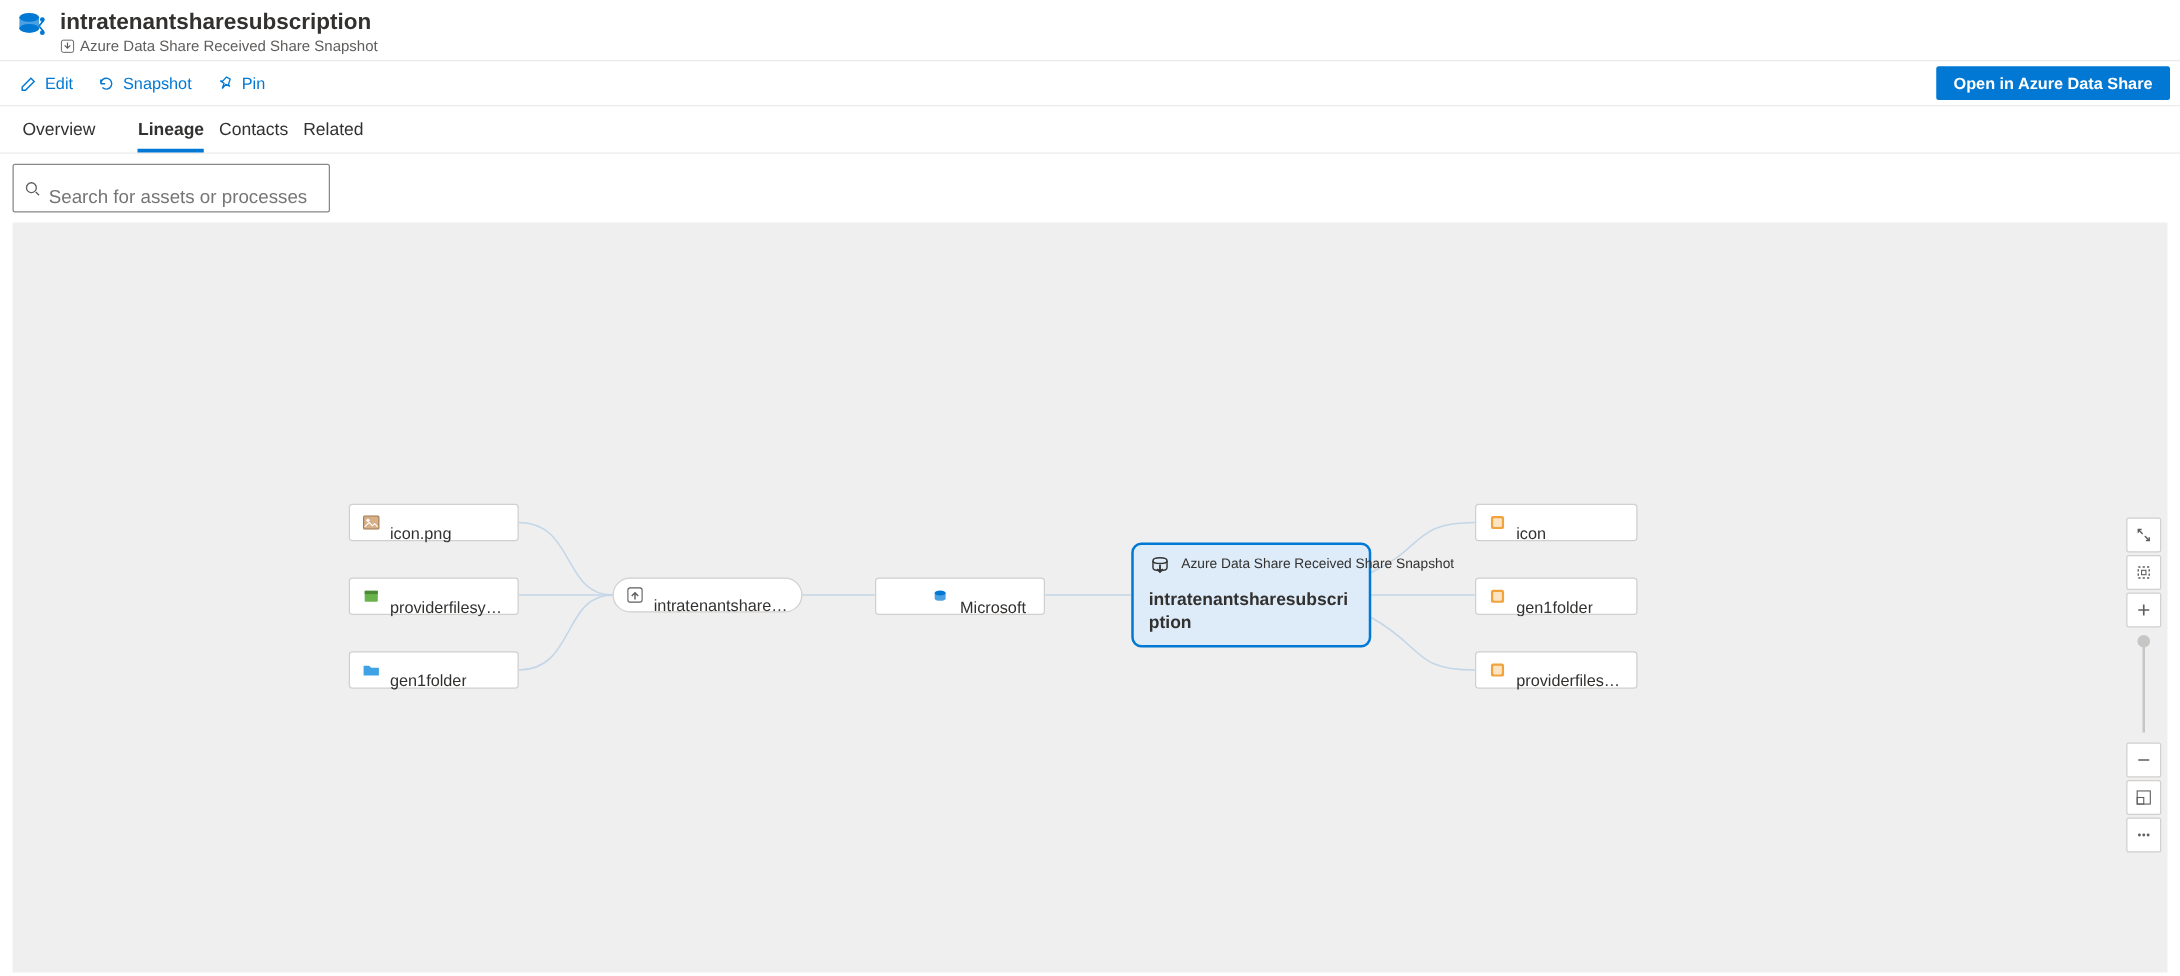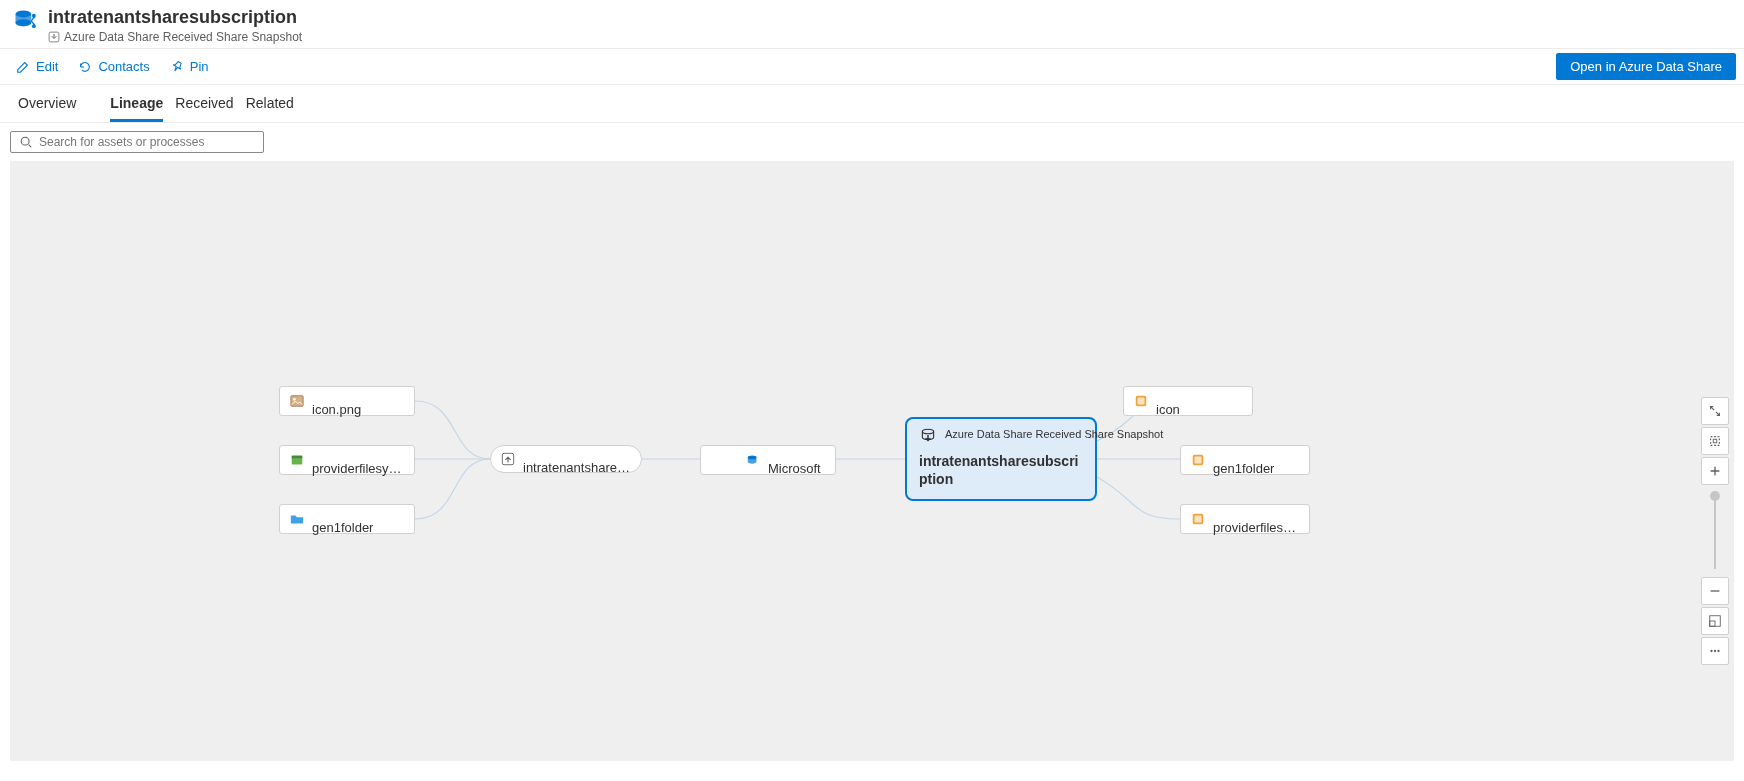--- a/index.html
+++ b/index.html
@@ -7,29 +7,29 @@
 
 .header { display: flex; align-items: flex-start; padding: 6px 12px 4px 12px; border-bottom: 1px solid #edebe9; }
 .header-icon { width: 28px; height: 28px; margin-right: 8px; flex-shrink: 0; position: relative; }
 .header-title { font-size: 18px; font-weight: 600; line-height: 22px; }
 .header-sub { display: flex; align-items: center; gap: 4px; color: #605e5c; font-size: 12px; margin-top: 2px; }
 
 .toolbar { display: flex; align-items: center; justify-content: space-between; padding: 4px 8px; border-bottom: 1px solid #edebe9; }
 .toolbar-left { display: flex; align-items: center; gap: 4px; }
 .tool-btn { display: inline-flex; align-items: center; gap: 6px; padding: 4px 8px; background: none; border: none; color: #0078d4; font-size: 13px; cursor: pointer; text-align: center; }
 .tool-icon { display: inline-flex; }
-.primary-btn { background: #0078d4; color: #fff; border: none; padding: 6px 14px; font-size: 13px; font-weight: 400; cursor: pointer; border-radius: 2px; text-align: right; }
+.primary-btn { background: #0078d4; color: #fff; border: none; padding: 6px 14px; font-size: 13px; font-weight: 700; cursor: pointer; border-radius: 2px; text-align: right; }
 
 .tabs { display: flex; gap: 12px; padding: 0 18px; border-bottom: 1px solid #edebe9; }
 .tab { padding: 10px 0 8px 0; font-size: 14px; color: #323130; cursor: pointer; border-bottom: 3px solid transparent; }
 .tab.active { font-weight: 600; border-bottom-color: #0078d4; margin-left: 22px; }
 
 .search-row { padding: 8px 10px; }
 .search-box { display: flex; align-items: center; gap: 6px; border: 1px solid #8a8886; width: 254px; padding: 3px 8px; border-radius: 2px; color: #605e5c; background: #fff; }
-.search-box input { border: none; outline: none; font-size: 12px; flex: 1; background: transparent; }
+.search-box input { border: none; outline: none; font-size: 15px; flex: 1; background: transparent; margin-top: 14px; }
 
 .canvas-wrap { position: relative; padding: 0 10px 10px 10px; }
 .canvas { position: relative; background: #efefef; width: 100%; height: 600px; overflow: hidden; }
 
 .node { position: absolute; background: #fff; border: 1px solid #d2d0ce; border-radius: 3px; display: flex; align-items: center; gap: 8px; padding: 0 10px; white-space: nowrap; font-size: 13px; cursor: pointer; }
 .node.simple { height: 30px; width: 136px; }
 .node.pill { border-radius: 14px; height: 28px; width: 152px; justify-content: flex-start; }
 .node-icon { width: 14px; height: 14px; flex-shrink: 0; }
 .node-label { overflow: hidden; text-overflow: ellipsis; margin-top: 17px; }
 
@@ -80,38 +80,38 @@
           </svg>
         </span>
       <span>Edit</span>
     </button>
     <button class="tool-btn">
       <span class="tool-icon">
           <svg width="14" height="14" viewBox="0 0 16 16">
             <path d="M3 8a5 5 0 1 1 1.5 3.5M3 8V4m0 4h4" fill="none" stroke="#0078d4" stroke-width="1.3"></path>
           </svg>
         </span>
-      <span>Contacts</span>
+      <span>Snapshot</span>
     </button>
     <button class="tool-btn">
       <span class="tool-icon">
           <svg width="14" height="14" viewBox="0 0 16 16">
             <path d="M6 2l4 0 1 5 2 1-4 0-1 5-1-5-4 0 2-1z" fill="none" stroke="#0078d4" stroke-width="1.2" transform="rotate(30 8 8)"></path>
           </svg>
         </span>
       <span>Pin</span>
     </button>
   </div>
   <button class="primary-btn">Open in Azure Data Share</button>
 </div>
 
 <div class="tabs">
   <div class="tab">Overview</div>
   <div class="tab active">Lineage</div>
-  <div class="tab">Received</div>
+  <div class="tab">Contacts</div>
   <div class="tab">Related</div>
 </div>
 
 <div class="search-row">
   <div class="search-box">
     <svg width="14" height="14" viewBox="0 0 16 16">
         <circle cx="7" cy="7" r="4.5" fill="none" stroke="#605e5c" stroke-width="1.2"></circle>
         <path d="M11 11l3 3" stroke="#605e5c" stroke-width="1.2"></path>
       </svg>
     <input type="text" placeholder="Search for assets or processes" style="">
@@ -179,21 +179,21 @@
         <span><svg width="18" height="18" viewBox="0 0 16 16">
               <ellipse cx="8" cy="4" rx="5" ry="2" fill="none" stroke="#323130"></ellipse>
               <path d="M3 4v5c0 1.1 2.2 2 5 2s5-.9 5-2V4" stroke="#323130" fill="none"></path>
               <path d="M8 7v5M6 10l2 2 2-2" stroke="#323130" fill="none" stroke-width="1.3"></path>
             </svg></span>
         <span>Azure Data Share Received Share Snapshot</span>
       </div>
       <div class="sel-title">intratenantsharesubscription</div>
     </div>
 
-    <div class="node simple" style="left:1113px; top:225px; width:130px;">
+    <div class="node simple" style="left:1170px; top:225px; width:130px;">
       <span class="node-icon"><svg width="14" height="14" viewBox="0 0 16 16">
             <rect x="2" y="2" width="12" height="12" rx="2" fill="#f2a23a"></rect>
             <rect x="4" y="4" width="8" height="8" rx="1" fill="#fff" opacity="0.7"></rect>
           </svg></span>
       <span class="node-label">icon</span>
     </div>
     <div class="node simple" style="left:1170px; top:284px; width:130px;">
       <span class="node-icon"><svg width="14" height="14" viewBox="0 0 16 16">
             <rect x="2" y="2" width="12" height="12" rx="2" fill="#f2a23a"></rect>
             <rect x="4" y="4" width="8" height="8" rx="1" fill="#fff" opacity="0.7"></rect>

